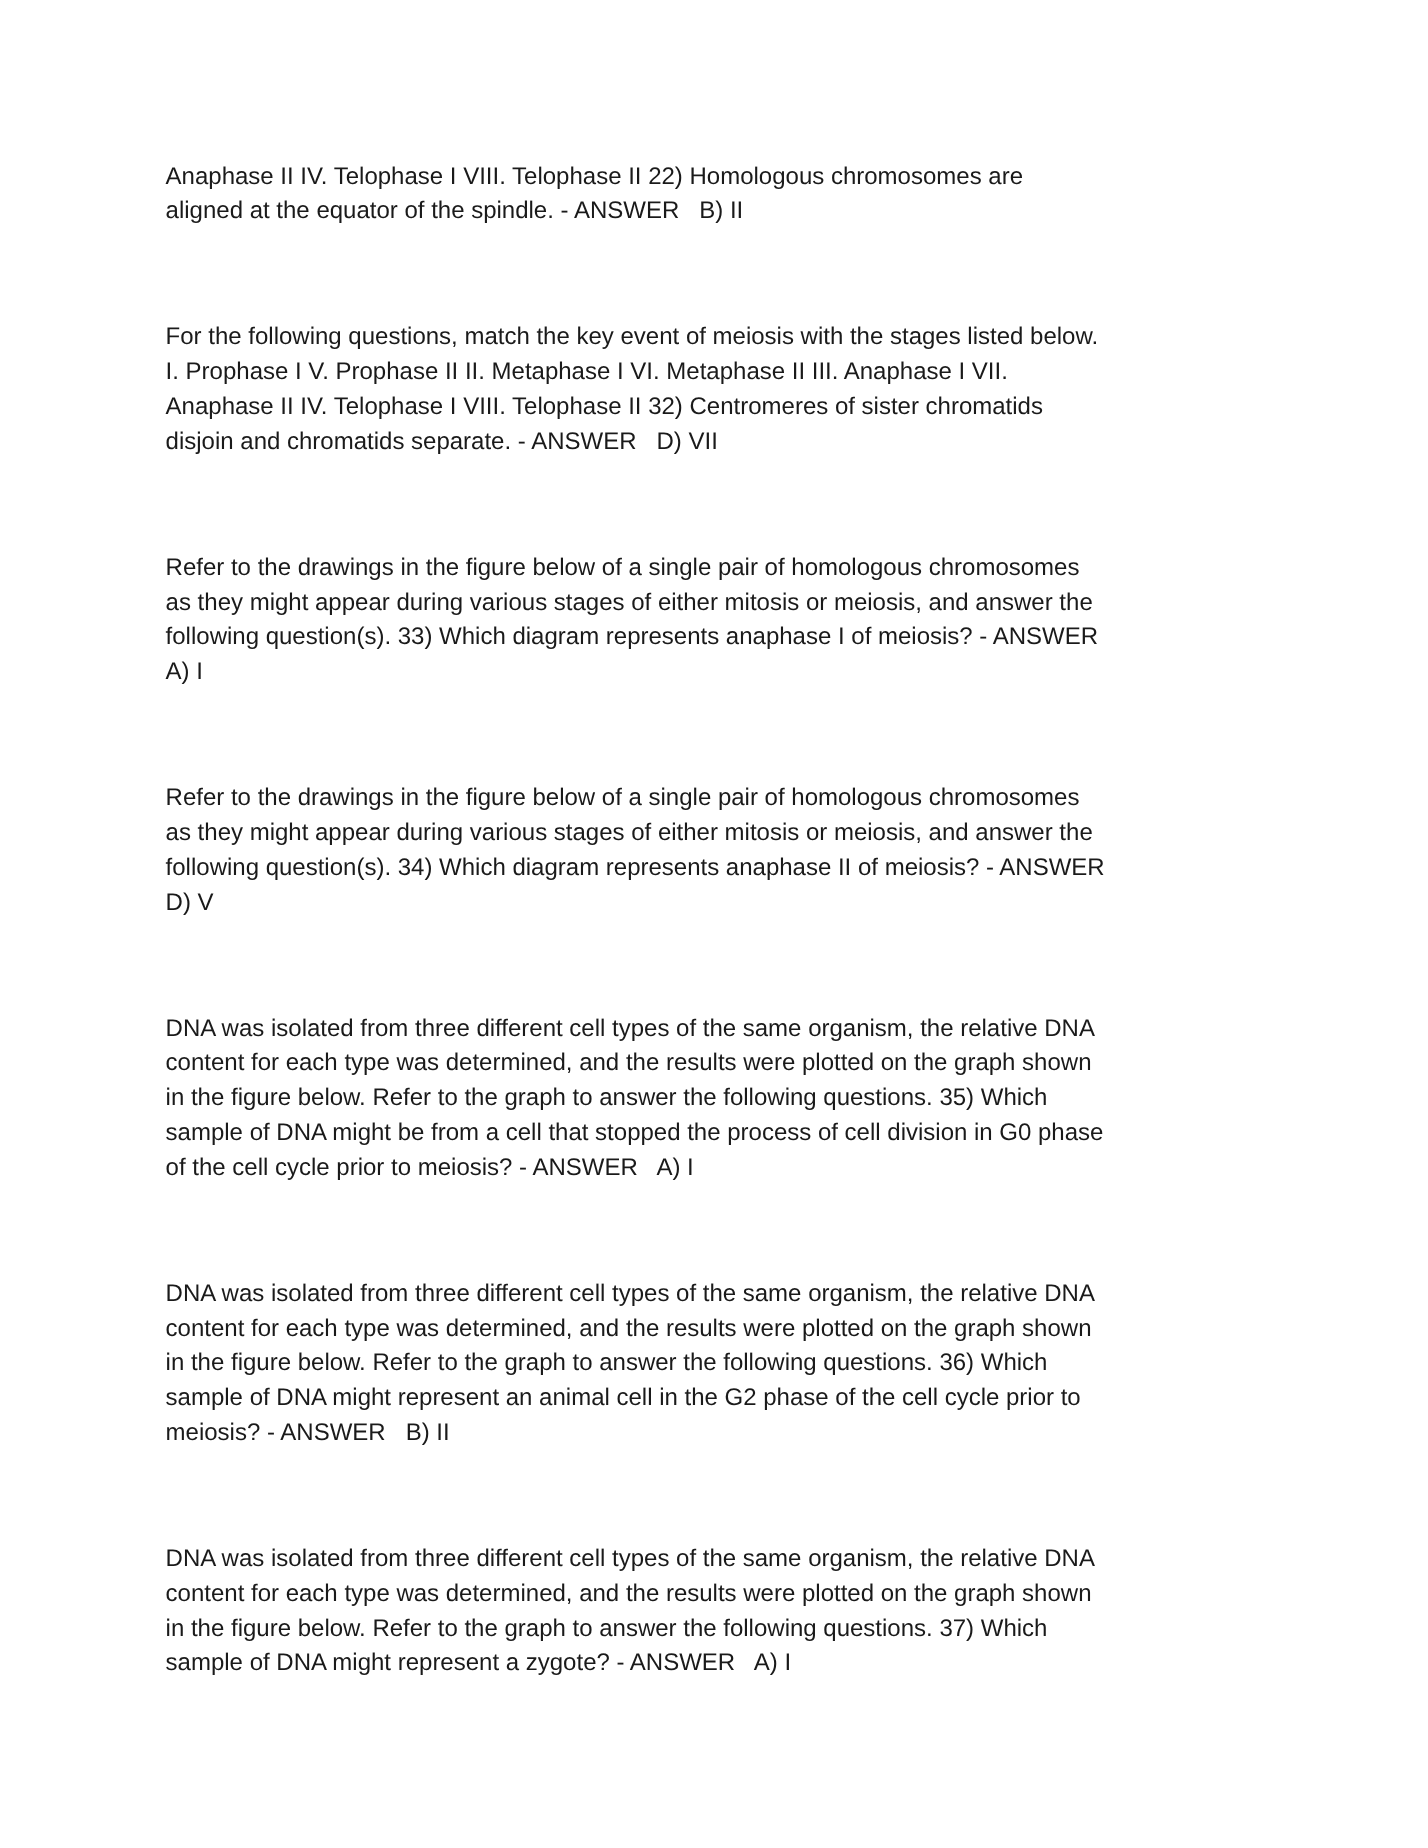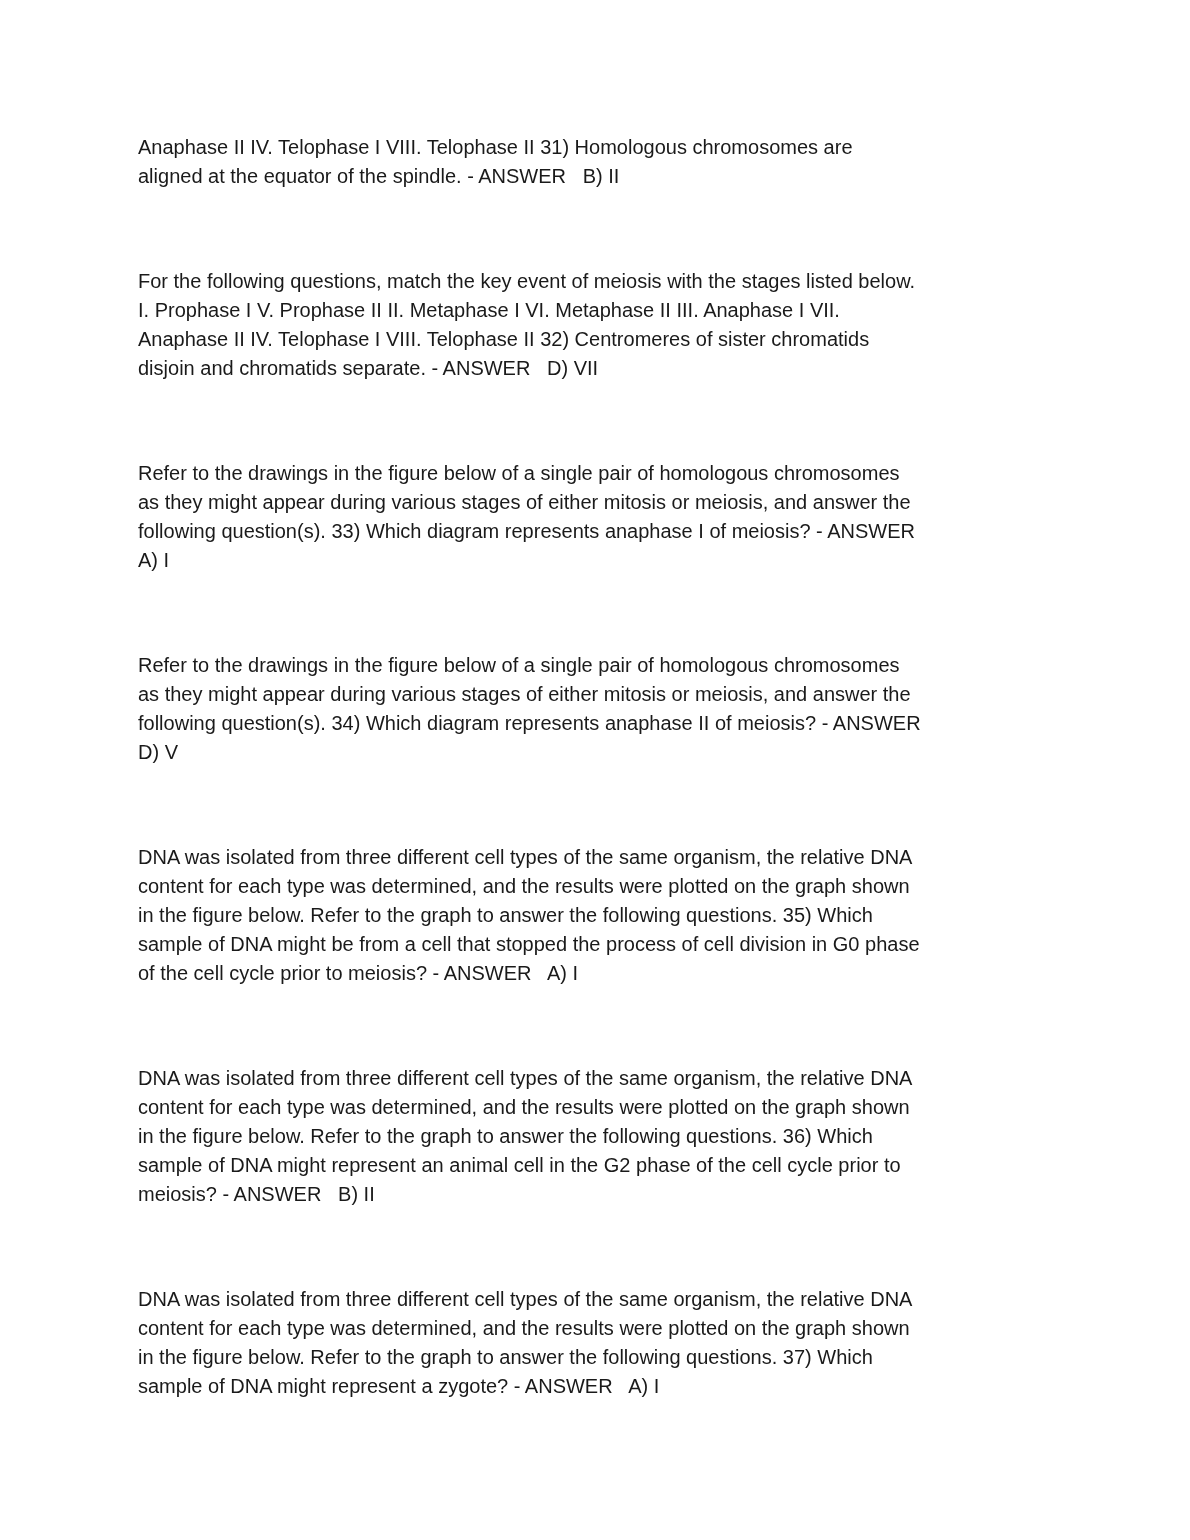--- a/index.html
+++ b/index.html
@@ -24,21 +24,21 @@
     color: #1a1a1a;
     white-space: pre-wrap;
     -webkit-font-smoothing: antialiased;
   }
 </style>
 </head>
 <body>
 
 <div class="page">
   <div class="doc-text">
-    <p>Anaphase II IV. Telophase I VIII. Telophase II 31) Homologous chromosomes are
+    <p>Anaphase II IV. Telophase I VIII. Telophase II 22) Homologous chromosomes are
 aligned at the equator of the spindle. - ANSWER   B) II</p>
     <p>For the following questions, match the key event of meiosis with the stages listed below.
 I. Prophase I V. Prophase II II. Metaphase I VI. Metaphase II III. Anaphase I VII.
 Anaphase II IV. Telophase I VIII. Telophase II 32) Centromeres of sister chromatids
 disjoin and chromatids separate. - ANSWER   D) VII</p>
     <p>Refer to the drawings in the figure below of a single pair of homologous chromosomes
 as they might appear during various stages of either mitosis or meiosis, and answer the
 following question(s). 33) Which diagram represents anaphase I of meiosis? - ANSWER
 A) I</p>
     <p>Refer to the drawings in the figure below of a single pair of homologous chromosomes

